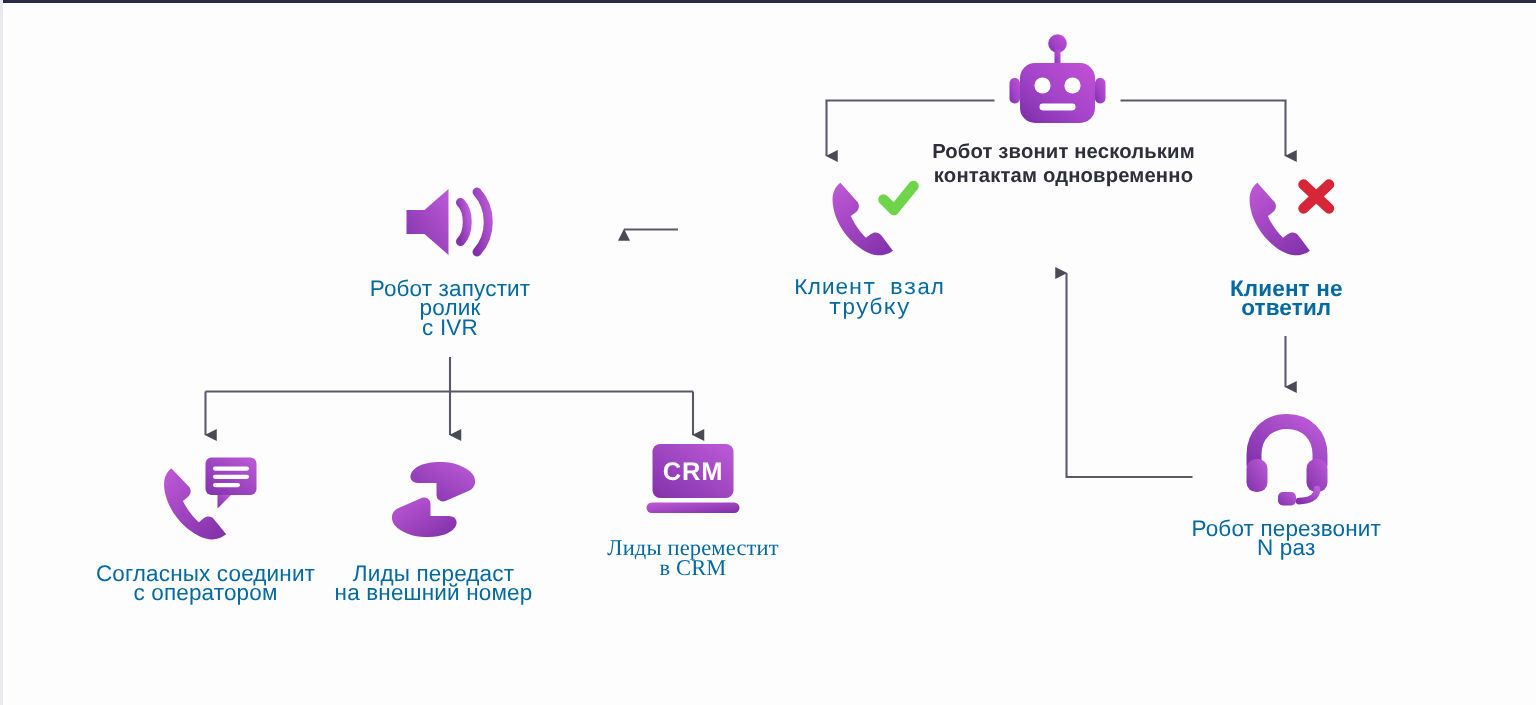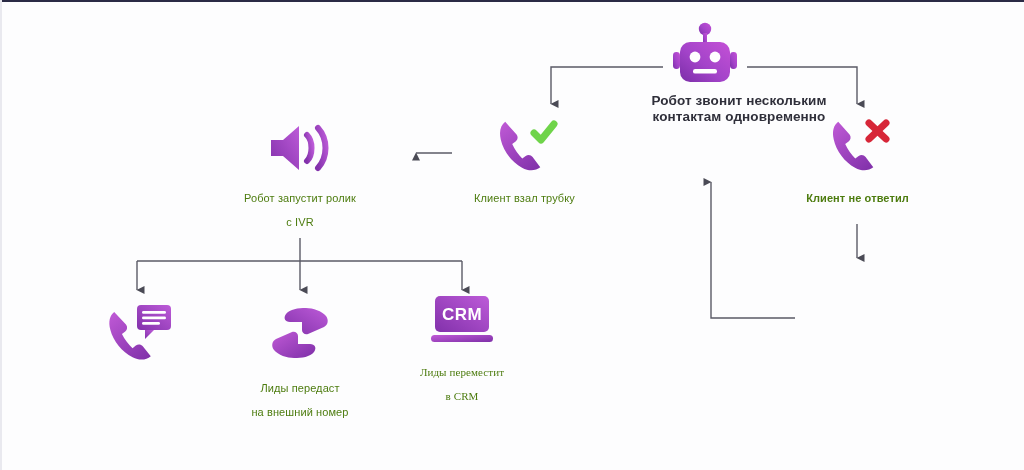--- a/index.html
+++ b/index.html
@@ -10,23 +10,23 @@
     overflow:hidden;
     position:relative;
   }
   #stage{position:relative;width:1024px;height:470px;background:#fdfdfe;}
   
   #rim-top{position:absolute;left:0;top:0;width:1024px;height:2px;background:#2b2b45;}
   #rim-left{position:absolute;left:0;top:0;width:2px;height:470px;background:#e9e9ef;}
   svg.layer{position:absolute;left:0;top:0;width:1024px;height:470px;}
   .node{position:absolute;text-align:center;}
   .node .label{
-    color:#4d7c0f;
-    font-size:11px;
-    line-height:24px;
+    color:#0369a1;
+    font-size:15px;
+    line-height:13px;
     white-space:pre-line;
     letter-spacing:.1px;
   }
   .title{
     position:absolute;
     text-align:center;
     font-weight:bold;
     color:#2f2f3a;
     font-size:13.5px;
     line-height:16px;
@@ -98,24 +98,24 @@
       <rect x="31" y="11" width="4" height="11" fill="url(#grad-purple)"></rect>
       <rect x="1" y="30" width="7" height="17" rx="3.4" fill="url(#grad-purple)"></rect>
       <rect x="58" y="30" width="7" height="17" rx="3.4" fill="url(#grad-purple)"></rect>
       <rect x="8" y="20" width="50" height="40" rx="10" fill="url(#grad-purple)"></rect>
       <circle cx="23" cy="35" r="5.4" fill="#ffffff"></circle>
       <circle cx="43" cy="35" r="5.4" fill="#ffffff"></circle>
       <rect x="21" y="47" width="24" height="4.6" rx="2.2" fill="#ffffff"></rect>
     </svg>
   </div>
 
-  <div class="title" style="left:622px;top:93px;width:234px;">Робот звонит нескольким
+  <div class="title" style="left:592px;top:93px;width:234px;">Робот звонит нескольким
 контактам одновременно</div>
 
-  <div class="node" style="left:452px;top:116px;width:145px;">
+  <div class="node" style="left:507px;top:116px;width:145px;font-family:Liberation Mono, monospace;">
     <svg class="icon" width="72" height="60" viewBox="0 0 72 60">
       <g transform="rotate(8 30 30)">
         <path d="M13,8 C9,12 8,18 11,26 C15,37 25,47 36,51 C44,54 50,52 54,48
                  L45,39 C43,37 40,37 38,39 L35,42 C31,39 26,34 23,29 L26,26
                  C28,24 28,21 26,19 Z" fill="url(#grad-purple2)"></path>
       </g>
       <path d="M45,17 L52,24 L65,8" stroke="#6fd44a" stroke-width="7" fill="none" stroke-linecap="round" stroke-linejoin="round"></path>
     </svg>
     <div class="label" style="margin-top:10px;">Клиент взал трубку</div>
   </div>
@@ -128,20 +128,31 @@
                  C28,24 28,21 26,19 Z" fill="url(#grad-purple2)"></path>
       </g>
       <g stroke="#d72638" stroke-width="7" stroke-linecap="round">
         <path d="M47,7 L64,23"></path>
         <path d="M64,7 L47,23"></path>
       </g>
     </svg>
     <div class="label" style="margin-top:10px;font-weight:bold;">Клиент не ответил</div>
   </div>
 
+  <div class="node" style="left:790px;top:276px;width:135px;">
+    <svg class="icon" width="58" height="62" viewBox="0 0 58 62">
+      <path d="M7,34 L7,27 C7,14 16,5 29,5 C42,5 51,14 51,27 L51,34" stroke="url(#grad-purple3)" stroke-width="10" fill="none" stroke-linecap="round"></path>
+      <rect x="2" y="30" width="14" height="22" rx="6.5" fill="url(#grad-purple3)"></rect>
+      <rect x="42" y="30" width="14" height="22" rx="6.5" fill="url(#grad-purple3)"></rect>
+      <path d="M49,50 C49,56 43,58 37,58" stroke="url(#grad-purple3)" stroke-width="4.5" fill="none" stroke-linecap="round"></path>
+      <rect x="23" y="52" width="12" height="9" rx="3.2" fill="url(#grad-purple3)"></rect>
+    </svg>
+    <div class="label" style="margin-top:8px;">Робот перезвонит
+N раз</div>
+  </div>
 
   <div class="node" style="left:227px;top:120px;width:146px;">
     <svg class="icon" width="66" height="56" viewBox="0 0 66 56">
       <path d="M4,20 L16,20 L32,6 L32,50 L16,36 L4,36 Z" fill="url(#grad-purple3)"></path>
       <path d="M40,15 C46,21 46,35 40,41" stroke="url(#grad-purple3)" stroke-width="6" fill="none" stroke-linecap="round"></path>
       <path d="M51,8 C61,19 61,37 51,48" stroke="url(#grad-purple3)" stroke-width="6" fill="none" stroke-linecap="round"></path>
     </svg>
     <div class="label" style="margin-top:10px;">Робот запустит ролик
 с IVR</div>
   </div>
@@ -156,23 +167,25 @@
       <g>
         <rect x="36" y="3" width="34" height="25" rx="4" fill="url(#grad-purple3)"></rect>
         <path d="M44,28 L44,37 L53,28 Z" fill="url(#grad-purple3)"></path>
         <g fill="#ffffff">
           <rect x="41" y="9" width="24" height="2.8" rx="1.4"></rect>
           <rect x="41" y="14.5" width="24" height="2.8" rx="1.4"></rect>
           <rect x="41" y="20" width="18" height="2.8" rx="1.4"></rect>
         </g>
       </g>
     </svg>
-  </div>
-
-  <div class="node" style="left:225px;top:302px;width:150px;">
+    <div class="label" style="margin-top:12px;">Согласных соединит
+с оператором</div>
+  </div>
+
+  <div class="node" style="left:214px;top:302px;width:150px;">
     <svg class="icon" width="68" height="62" viewBox="0 0 68 62">
       <path d="M40,6 C47,6 56,9 60,14 C63,18 62,23 58,25 L42,32
                C39,33 36,31 36,28 L36,20 L24,20 C19,20 17,16 20,12
                C24,7 32,6 40,6 Z" fill="url(#grad-purple3)"></path>
       <path d="M28,56 C21,56 12,53 8,48 C5,44 6,39 10,37 L26,30
                C29,29 32,31 32,34 L32,42 L44,42 C49,42 51,46 48,50
                C44,55 36,56 28,56 Z" fill="url(#grad-purple2)"></path>
     </svg>
     <div class="label" style="margin-top:12px;">Лиды передаст
 на внешний номер</div>

